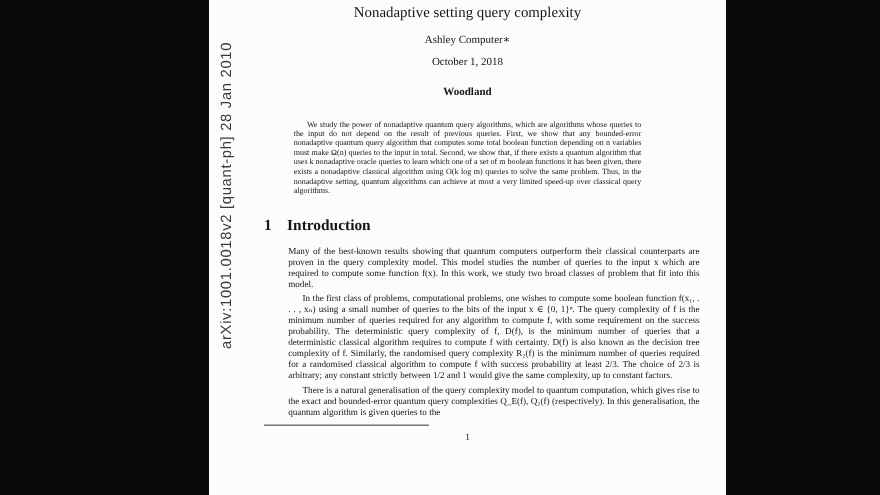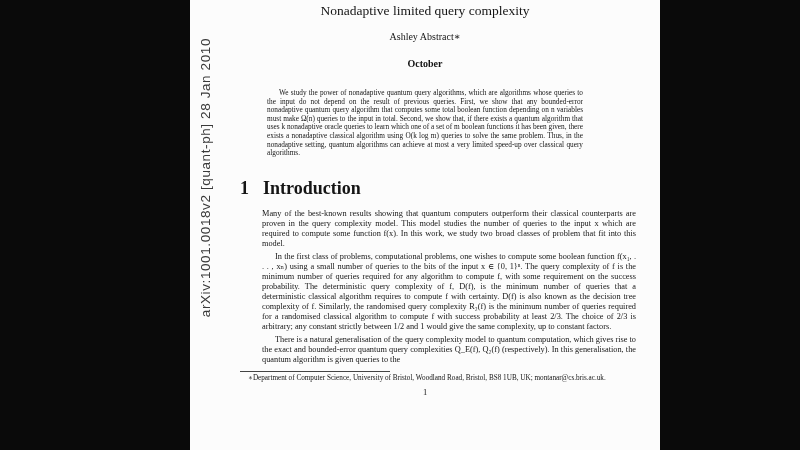--- a/index.html
+++ b/index.html
@@ -48,21 +48,21 @@
   .abstract-text {
     width: 316px;
     margin: 20px auto 0 auto;
     font-size: 7.3px;
     line-height: 8.6px;
     text-align: justify;
     text-indent: 12px;
   }
   .section-heading {
     margin: 20px 0 0 50px;
-    font-size: 18px;
+    font-size: 14px;
     font-weight: bold;
   }
   .sec-title { margin-left: 14px; }
   .body-par {
     width: 374px;
     margin: 3px 0 0 72px;
     font-size: 8.3px;
     line-height: 10px;
     text-align: justify;
     text-indent: 13px;
@@ -85,38 +85,38 @@
   .page-number { text-align: center; font-size: 8.5px; margin-top: 5px; }
   p { margin-bottom: 0; }
 </style>
 </head>
 <body>
 
 <div class="page">
 
   <div class="arxiv-stamp">arXiv:1001.0018v2  [quant-ph]  28 Jan 2010</div>
 
-  <h1 class="title">Nonadaptive limited query complexity</h1>
+  <h1 class="title">Nonadaptive setting query complexity</h1>
 
-  <div class="author">Ashley Abstract∗</div>
+  <div class="author">Ashley Computer∗</div>
 
+  <div class="date">October 1, 2018</div>
 
-  <div class="abstract-heading">October</div>
+  <div class="abstract-heading">Woodland</div>
 
   <p class="abstract-text">We study the power of nonadaptive quantum query algorithms, which are algorithms whose queries to the input do not depend on the result of previous queries. First, we show that any bounded-error nonadaptive quantum query algorithm that computes some total boolean function depending on n variables must make Ω(n) queries to the input in total. Second, we show that, if there exists a quantum algorithm that uses k nonadaptive oracle queries to learn which one of a set of m boolean functions it has been given, there exists a nonadaptive classical algorithm using O(k log m) queries to solve the same problem. Thus, in the nonadaptive setting, quantum algorithms can achieve at most a very limited speed-up over classical query algorithms.</p>
 
   <div class="section-heading">
     <span>1</span><span class="sec-title">Introduction</span>
   </div>
 
   <p class="body-par noindent">Many of the best-known results showing that quantum computers outperform their classical counterparts are proven in the query complexity model. This model studies the number of queries to the input x which are required to compute some function f(x). In this work, we study two broad classes of problem that fit into this model.</p>
 
   <p class="body-par">In the first class of problems, computational problems, one wishes to compute some boolean function f(x₁, . . . , xₙ) using a small number of queries to the bits of the input x ∈ {0, 1}ⁿ. The query complexity of f is the minimum number of queries required for any algorithm to compute f, with some requirement on the success probability. The deterministic query complexity of f, D(f), is the minimum number of queries that a deterministic classical algorithm requires to compute f with certainty. D(f) is also known as the decision tree complexity of f. Similarly, the randomised query complexity R₂(f) is the minimum number of queries required for a randomised classical algorithm to compute f with success probability at least 2/3. The choice of 2/3 is arbitrary; any constant strictly between 1/2 and 1 would give the same complexity, up to constant factors.</p>
 
   <p class="body-par">There is a natural generalisation of the query complexity model to quantum computation, which gives rise to the exact and bounded-error quantum query complexities Q_E(f), Q₂(f) (respectively). In this generalisation, the quantum algorithm is given queries to the</p>
 
   <div class="footnote-rule"></div>
 
-  <p class="footnote">∗Department of Computer Science, University of Bristol, Woodland Road, Bristol, BS8 1UB, UK; montanar@cs.bris.ac.uk.</p>
 
   <div class="page-number">1</div>
 
 </div>
 
 </body></html>

